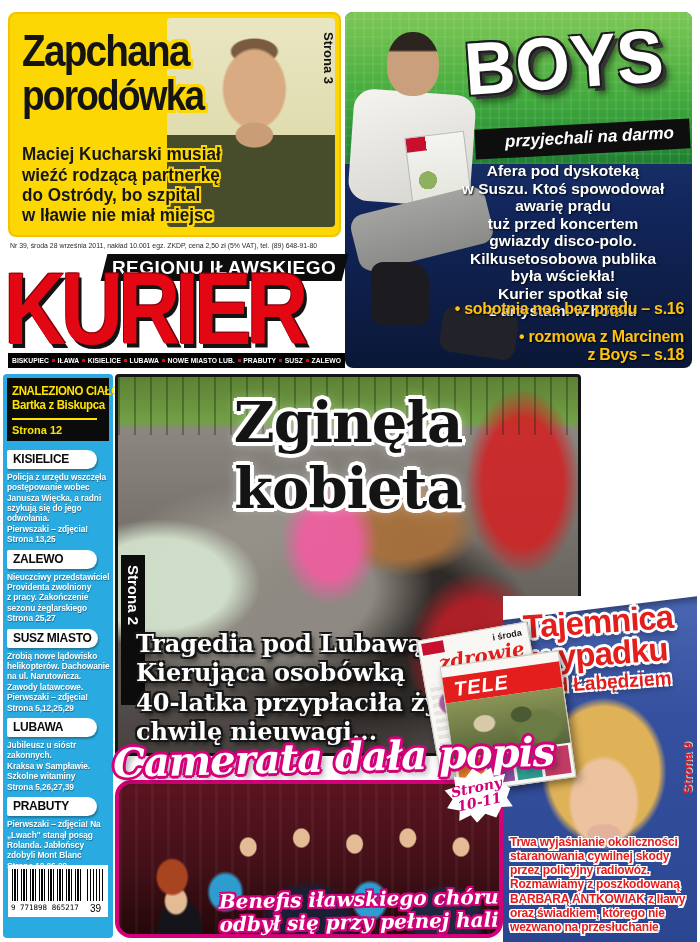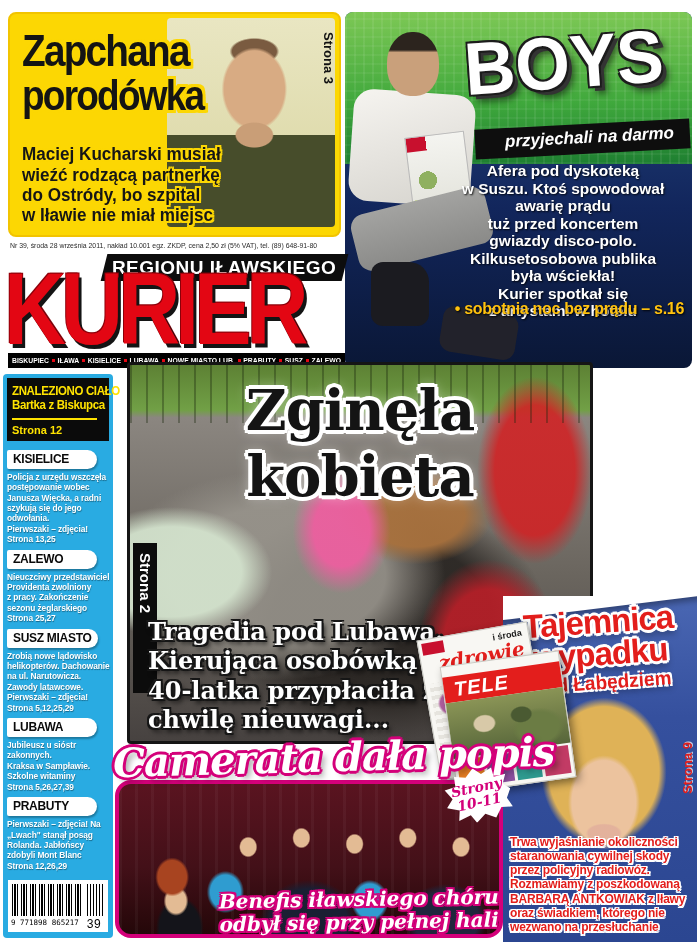--- a/index.html
+++ b/index.html
@@ -94,41 +94,41 @@
       letter-spacing:-.4px;transform:scaleX(.92);transform-origin:left;white-space:nowrap;}
   #alert-rule{border-top:2px solid #ffe300;width:92%;margin:5px 0 4px;}
   .alert-page{color:#ffe300;font-weight:bold;font-size:11px;}
   #side-sections{padding:0 4px;height:428px;overflow:hidden;}
   .side-label{background:#fff;color:#0a0a0a;font-weight:bold;font-size:12px;letter-spacing:-.3px;
       padding:2px 6px 3px;border-radius:2px 10px 10px 2px;box-shadow:1px 2px 2px rgba(0,0,0,.3);
       margin:5px 0 3px;width:fit-content;min-width:78px;}
   .side-text{color:#fff;font-weight:bold;font-size:9.3px;line-height:1.12;letter-spacing:-.1px;
       transform:scaleX(.9);transform-origin:left top;width:114%;
       text-shadow:.5px .5px 1px rgba(0,0,0,.4);}
-  #barcode{position:absolute;left:5px;right:5px;bottom:6px;height:52px;background:#fff;}
+  #barcode{position:absolute;left:5px;right:5px;bottom:21px;height:52px;background:#fff;}
   .bars{position:absolute;top:4px;height:32px;}
   #bars-main{left:4px;width:70px;
       background:repeating-linear-gradient(90deg,#000 0 1px,#fff 1px 2px,#000 2px 4px,#fff 4px 5px,#000 5px 6px,#fff 6px 9px);}
   #bars-mini{right:5px;width:16px;
       background:repeating-linear-gradient(90deg,#000 0 1px,#fff 1px 3px,#000 3px 4px,#fff 4px 6px);}
   #bc-digits{position:absolute;left:3px;top:38px;font-family:"DejaVu Sans Mono",monospace;font-size:7.5px;color:#000;}
-  #bc-issue{position:absolute;right:7px;top:38px;font-family:Liberation Mono, monospace;font-size:12px;color:#000;}
-
-  
-  #crash{position:absolute;left:115px;top:362px;width:466px;height:382px;border:3px solid #151515;
+  #bc-issue{position:absolute;right:7px;top:38px;font-family:Liberation Sans, sans-serif;font-size:10px;color:#000;}
+
+  
+  #crash{position:absolute;left:115px;top:374px;width:466px;height:382px;border:3px solid #151515;
       border-radius:4px;box-sizing:border-box;overflow:hidden;
       background:
         radial-gradient(ellipse 70px 90px at 46% 44%,rgba(236,95,159,.95) 0 40%,rgba(236,95,159,0) 70%),
         radial-gradient(ellipse 110px 70px at 62% 40%,rgba(168,113,61,.95) 0 45%,rgba(168,113,61,0) 70%),
         radial-gradient(ellipse 80px 130px at 88% 28%,rgba(208,35,37,.9) 0 50%,rgba(208,35,37,0) 72%),
         radial-gradient(ellipse 100px 120px at 78% 74%,rgba(195,30,40,.85) 0 45%,rgba(195,30,40,0) 70%),
         radial-gradient(ellipse 140px 90px at 9% 55%,rgba(212,228,206,.92) 0 50%,rgba(212,228,206,0) 72%),
         radial-gradient(ellipse 240px 150px at 32% 56%,rgba(152,148,140,.9) 0 45%,rgba(152,148,140,0) 70%),
         radial-gradient(ellipse 220px 160px at 55% 68%,rgba(40,36,33,.9) 0 50%,rgba(40,36,33,0) 75%),
-        linear-gradient(180deg,#5d8134 0,#71a046 12%,#8b8680 14%,#6b665f 55%,#474240 100%); margin-left: 12px;}
+        linear-gradient(180deg,#5d8134 0,#71a046 12%,#8b8680 14%,#6b665f 55%,#474240 100%);}
   #crash-fence{position:absolute;left:0;top:0;right:0;height:58px;
       background:repeating-linear-gradient(90deg,rgba(25,38,12,.35) 0 2px,rgba(0,0,0,0) 2px 16px);}
   #crash-head{position:absolute;top:12px;left:0;right:0;text-align:center;
       font-family:"DejaVu Serif",serif;font-weight:bold;font-size:56px;color:#141414;
       letter-spacing:-1px;
       text-shadow:-3px -3px 0 #fff,3px -3px 0 #fff,-3px 3px 0 #fff,3px 3px 0 #fff,
                   0 -4px 0 #fff,0 4px 0 #fff,-4px 0 0 #fff,4px 0 0 #fff,0 0 14px rgba(255,255,255,.7);}
   #crash-strona{position:absolute;left:3px;top:178px;width:24px;height:150px;background:#0c0c0c;
       color:#fff;writing-mode:vertical-rl;font-weight:bold;font-size:15px;
       display:flex;align-items:center;padding-top:10px;box-sizing:border-box;}
@@ -257,20 +257,22 @@
     <div id="boys-lead" class="pre">Afera pod dyskoteką
 w Suszu. Ktoś spowodował
 awarię prądu
 tuż przed koncertem
 gwiazdy disco-polo.
 Kilkusetosobowa publika
 była wściekła!
 Kurier spotkał się
 z artystami w hotelu</div>
     <div id="boys-b1" class="boys-bullet pre">• sobotnia noc bez prądu – s.16</div>
+    <div id="boys-b2" class="boys-bullet pre">• rozmowa z Marcinem
+z Boys – s.18</div>
   </div>
 
   <div id="masthead">
     <div id="mh-info">Nr 39, środa 28 września 2011, nakład 10.001 egz. ZKDP, cena 2,50 zł (5% VAT), tel. (89) 648-91-80</div>
     <div id="mh-banner">
       <span>REGIONU IŁAWSKIEGO</span>
     </div>
     <div id="mh-logo">KURIER</div>
     <div id="towns-bar">
         <span class="town">BISKUPIEC</span>

